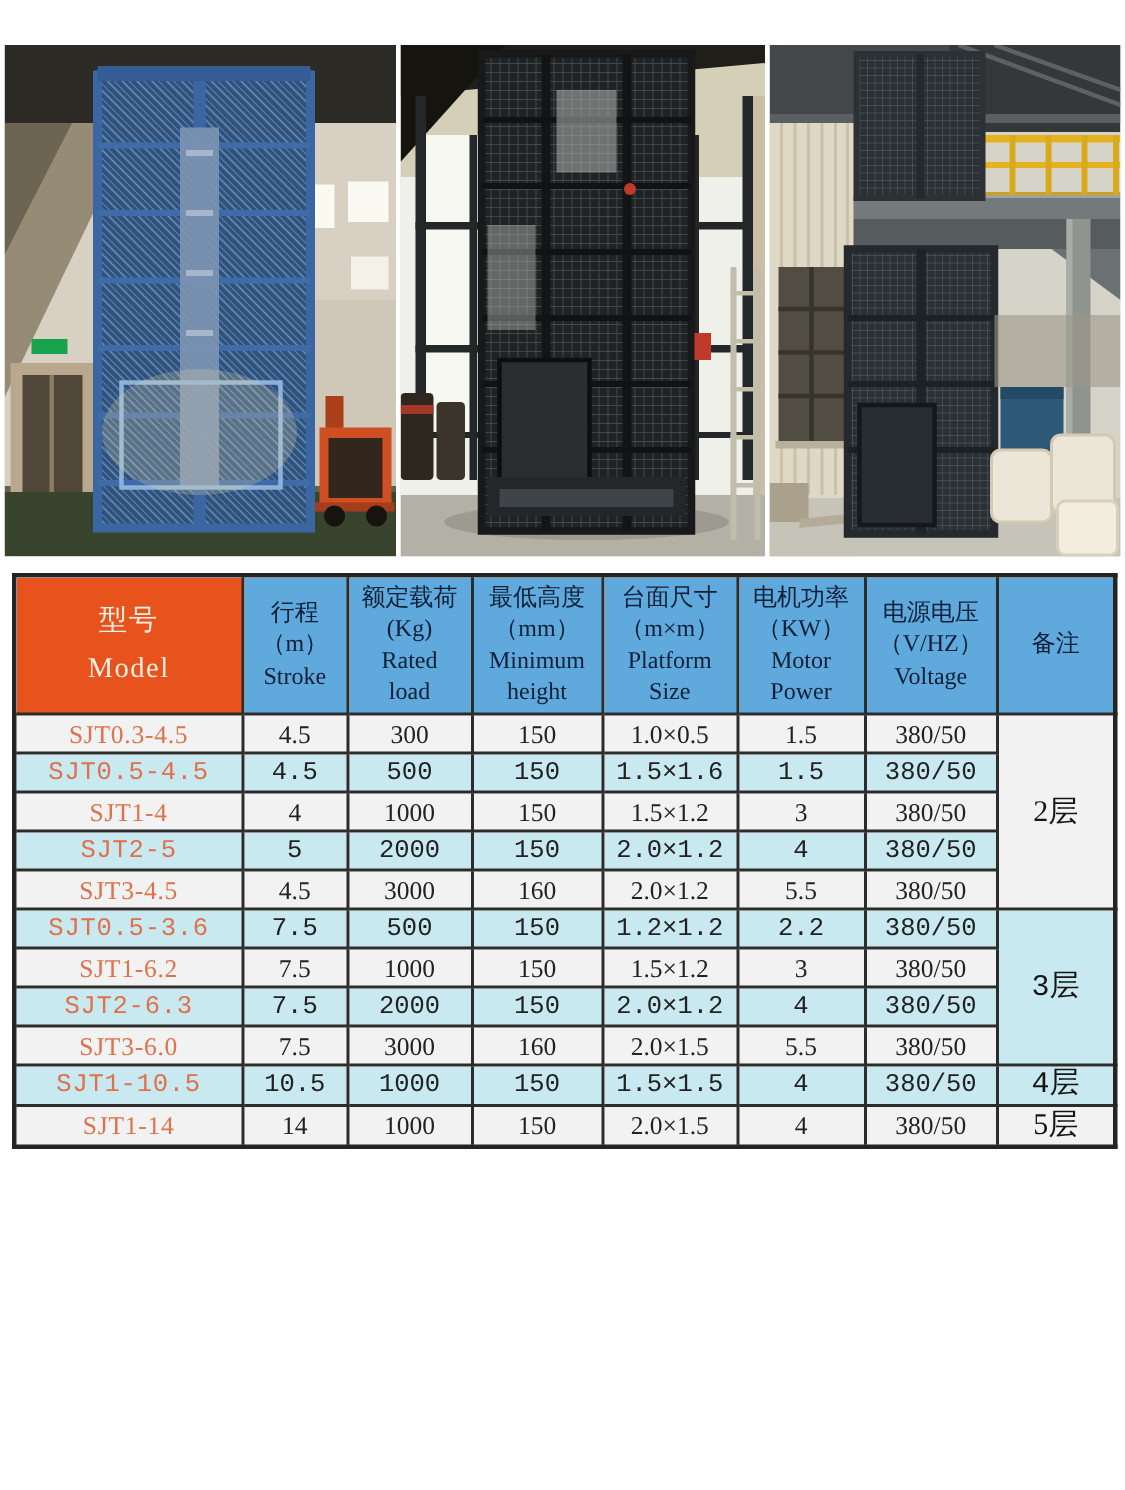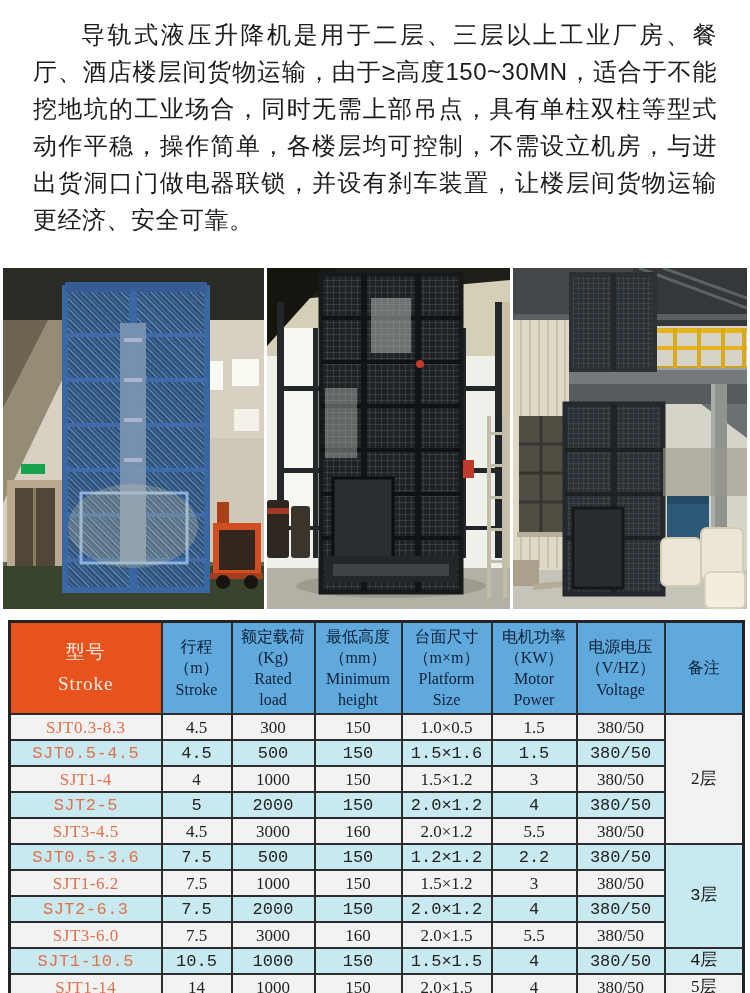--- a/index.html
+++ b/index.html
@@ -23,28 +23,27 @@
               font-family:"Liberation Serif","DejaVu Serif",serif;}
   .spec-table th,.spec-table td{border:2px solid #2c2c2c;text-align:center;vertical-align:middle;padding:0;overflow:hidden;}
   .spec-table{border:3px solid #242424;}
   .spec-table thead th{background:#5fa9dc;color:#0e2038;font-weight:normal;font-size:16px;
                        line-height:1.32;white-space:pre-line;height:90px;}
   .spec-table thead th.th-model{background:#e8531d;color:#fdeee4;font-size:19px;line-height:1.7;letter-spacing:1px;}
   .spec-table tbody td{font-size:17px;height:24px;line-height:21px;color:#222;}
   .spec-table tbody tr.row-plain td{background:#f2f2f2;}
   .spec-table tbody tr.row-alt td{background:#c8e9ef;font-family:Liberation Mono, monospace;}
   .spec-table tbody td.model-cell{color:#e0714a;letter-spacing:0.5px;}
-  .spec-table tbody td.remark-cell{background:#e9eaea;color:#151515;font-size:17px;line-height:1.25;margin-left:36px;}
+  .spec-table tbody td.remark-cell{background:#e9eaea;color:#151515;font-size:20px;line-height:1.25;margin-left:36px;}
 </style>
 </head>
 <body>
 
 <div class="page">
 
-  <p class="intro">导轨式液压升降机是用于二层、三层以上工业厂房、餐厅、酒店楼层间货物运输，由于≥高度150~30MN，适合于不能挖地坑的工业场合，同时无需上部吊点，具有单柱双柱等型式动作平稳，操作简单，各楼层均可控制，不需设立机房，与进出货洞口门做电器联锁，并设有刹车装置，让楼层间货物运输更经济、安全可靠。</p>
 
   <div class="photos">
 
     <div class="photo photo-1">
       <svg viewBox="0 0 261 341" width="261" height="341">
         <defs>
           <pattern id="meshBlue" width="7" height="7" patternUnits="userSpaceOnUse" patternTransform="rotate(45)">
             <rect width="7" height="7" fill="#2f527c"></rect>
             <path d="M0 0H7M0 3.5H7" stroke="#6e96c2" stroke-width="1"></path>
           </pattern>
@@ -224,21 +223,21 @@
         <col style="width:83px">
         <col style="width:87px">
       <col style="width:90px">
         <col style="width:85px">
         <col style="width:88px">
         <col style="width:79px">
     </colgroup>
     <thead>
       <tr>
         <th class="th-model">型号
-Stroke</th>
+Model</th>
         <th>行程
 （m）
 Stroke</th>
         <th>额定载荷
 (Kg)
 Rated
 load</th>
         <th>最低高度
 （mm）
 Minimum
@@ -252,21 +251,21 @@
 Motor
 Power</th>
         <th>电源电压
 （V/HZ）
 Voltage</th>
         <th>备注</th>
       </tr>
     </thead>
     <tbody>
         <tr class="row-plain">
-          <td class="model-cell">SJT0.3-8.3</td>
+          <td class="model-cell">SJT0.3-4.5</td>
           <td>4.5</td>
           <td>300</td>
           <td>150</td>
           <td>1.0×0.5</td>
           <td>1.5</td>
           <td>380/50</td>
           <td rowspan="5" class="remark-cell">2层</td>
         </tr>
         <tr class="row-alt">
           <td class="model-cell">SJT0.5-4.5</td>

